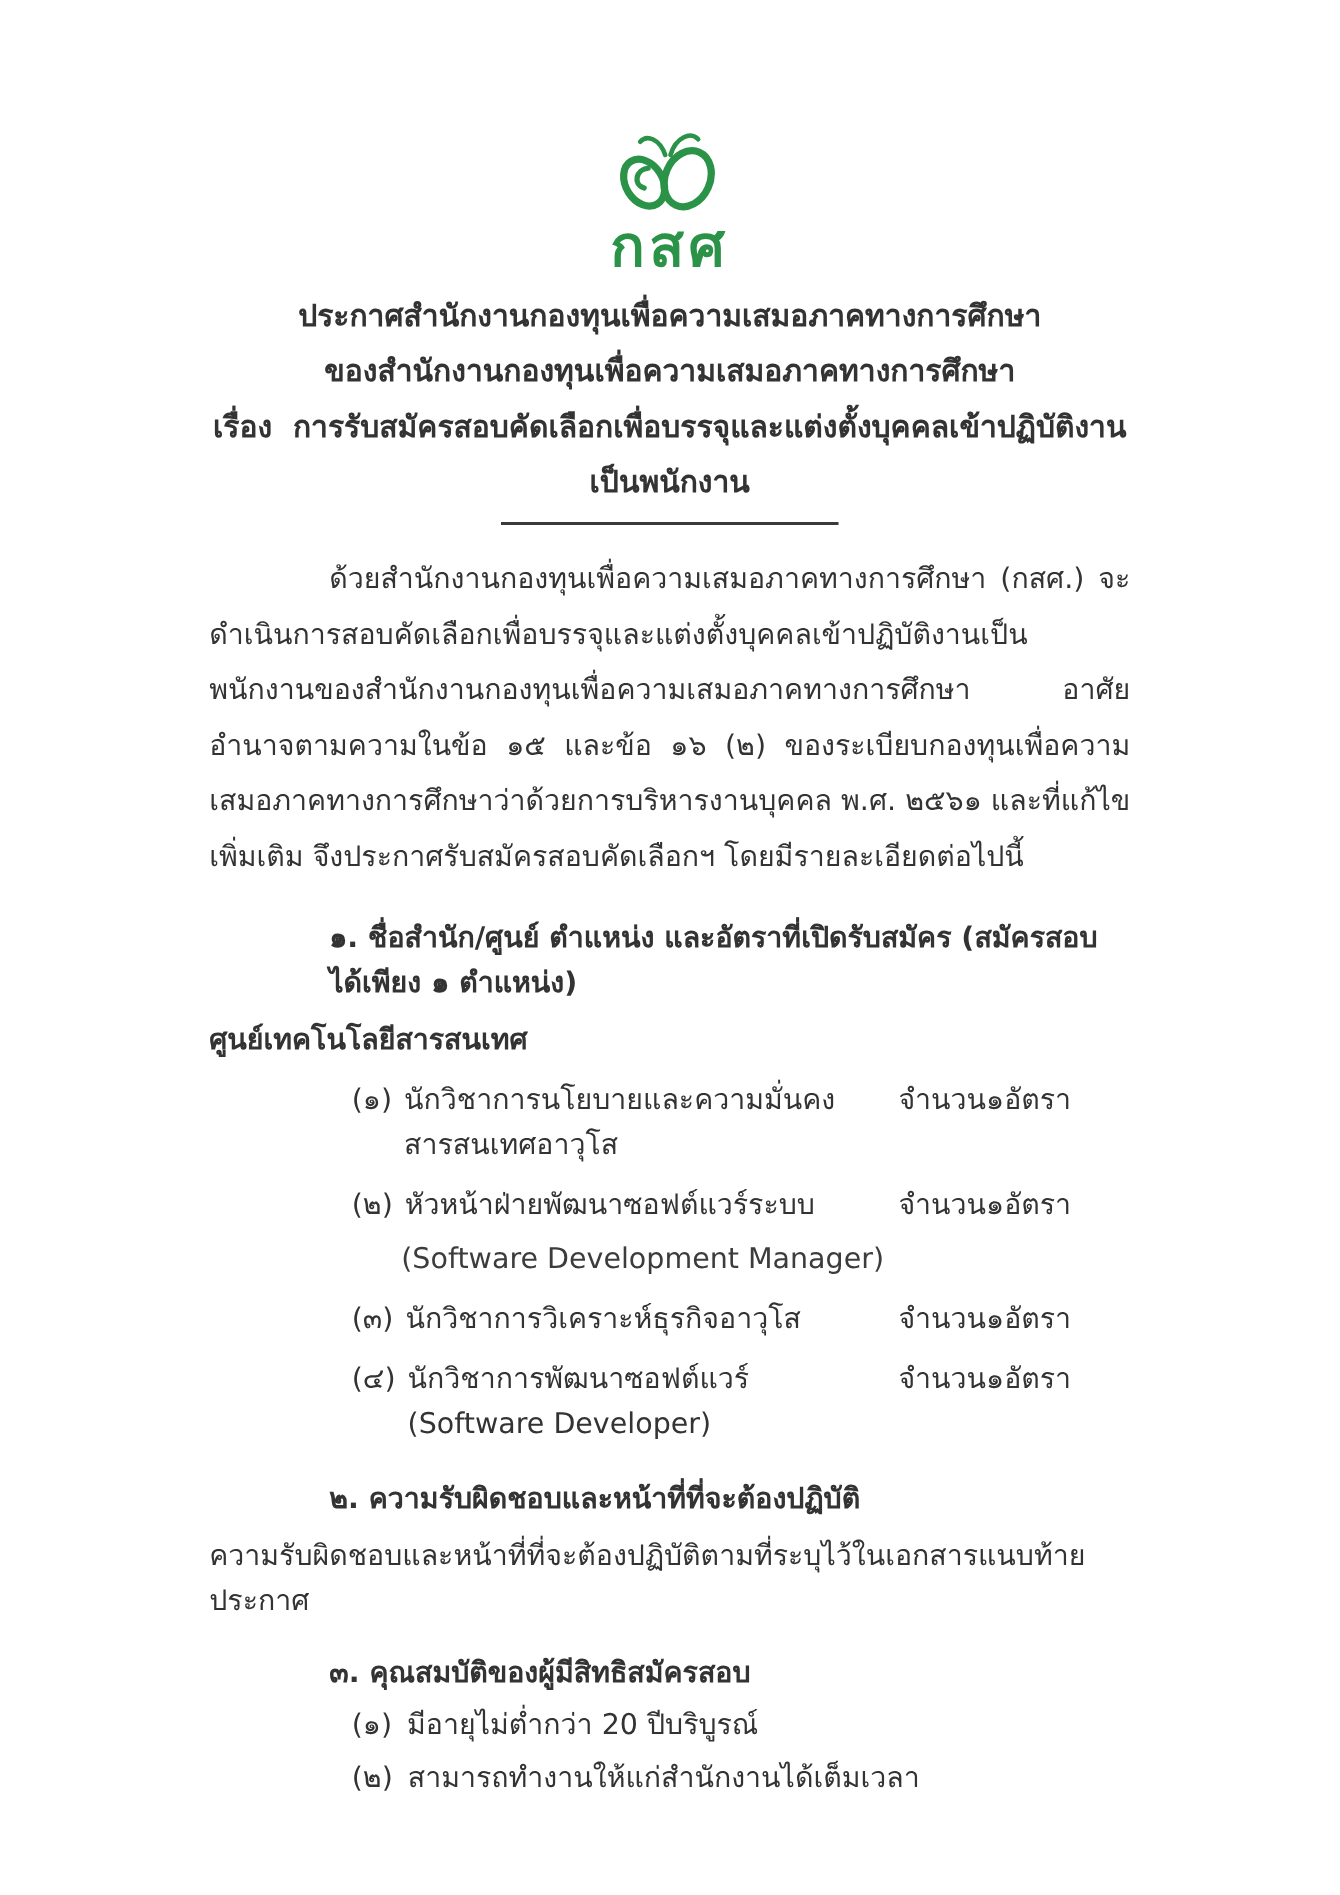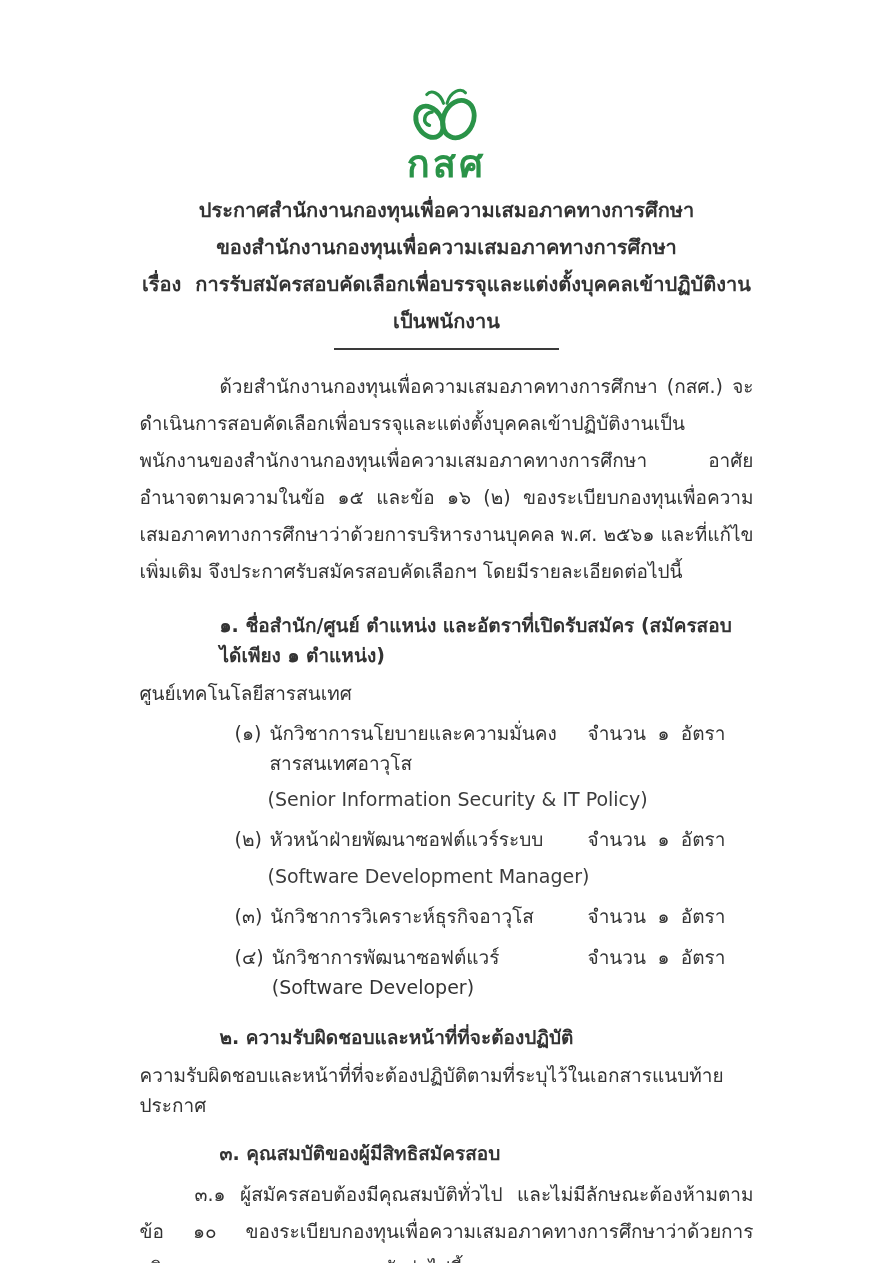--- a/index.html
+++ b/index.html
@@ -44,38 +44,37 @@
     text-align:justify;
   }
   .sec-heading {
     margin-top:20px;
     padding-left:80px;
     font-weight:bold;
     line-height:30px;
   }
   .sec-subheading {
     margin-top:8px;
-    font-weight:normal;
+    font-weight:bold;
     line-height:30px;
   }
   .sec-body { margin:8px 0 0 0; line-height:30px; }
   .pos-row {
     display:flex;
     align-items:baseline;
     margin:10px 0 0 95px;
     line-height:30px;
   }
   .pos-main { flex:1; display:flex; gap:8px; padding-right:10px; }
   .pos-count {
     width:138px;
     margin-right:28px;
     display:flex;
-    justify-content:space-between;
+    justify-content:center;
     flex-shrink:0;
-    font-family:Liberation Serif, serif;
   }
   .pos-eng { margin:6px 0 0 128px; line-height:30px; color:#3c3c3c; }
   .clause {
     margin:8px 0 0 0;
     text-indent:55px;
     line-height:37px;
     text-align:justify;
   }
   .qual-item {
     display:flex;
@@ -118,21 +117,20 @@
     <div class="pos-main">
       <span>(๑)</span>
       <span>นักวิชาการนโยบายและความมั่นคงสารสนเทศอาวุโส</span>
     </div>
     <div class="pos-count">
       <span>จำนวน</span>
       <span>๑</span>
       <span>อัตรา</span>
     </div>
   </div>
-  <div class="pos-eng">(Senior Information Security &amp; IT Policy)</div>
 
   <div class="pos-row">
     <div class="pos-main">
       <span>(๒)</span>
       <span>หัวหน้าฝ่ายพัฒนาซอฟต์แวร์ระบบ</span>
     </div>
     <div class="pos-count">
       <span>จำนวน</span>
       <span>๑</span>
       <span>อัตรา</span>
@@ -161,21 +159,20 @@
       <span>จำนวน</span>
       <span>๑</span>
       <span>อัตรา</span>
     </div>
   </div>
 
   <div class="sec-heading">๒. ความรับผิดชอบและหน้าที่ที่จะต้องปฏิบัติ</div>
   <p class="sec-body">ความรับผิดชอบและหน้าที่ที่จะต้องปฏิบัติตามที่ระบุไว้ในเอกสารแนบท้ายประกาศ</p>
 
   <div class="sec-heading" style="margin-top:18px;">๓. คุณสมบัติของผู้มีสิทธิสมัครสอบ</div>
-  <p class="clause">๓.๑ ผู้สมัครสอบต้องมีคุณสมบัติทั่วไป และไม่มีลักษณะต้องห้ามตามข้อ ๑๐ ของระเบียบกองทุนเพื่อความเสมอภาคทางการศึกษาว่าด้วยการบริหารงานบุคคล พ.ศ. ๒๕๖๑ ดังต่อไปนี้</p>
 
   <div class="qual-item">
     <span>(๑)</span>
     <span>มีอายุไม่ต่ำกว่า 20 ปีบริบูรณ์</span>
   </div>
   <div class="qual-item">
     <span>(๒)</span>
     <span>สามารถทำงานให้แก่สำนักงานได้เต็มเวลา</span>
   </div>
 

